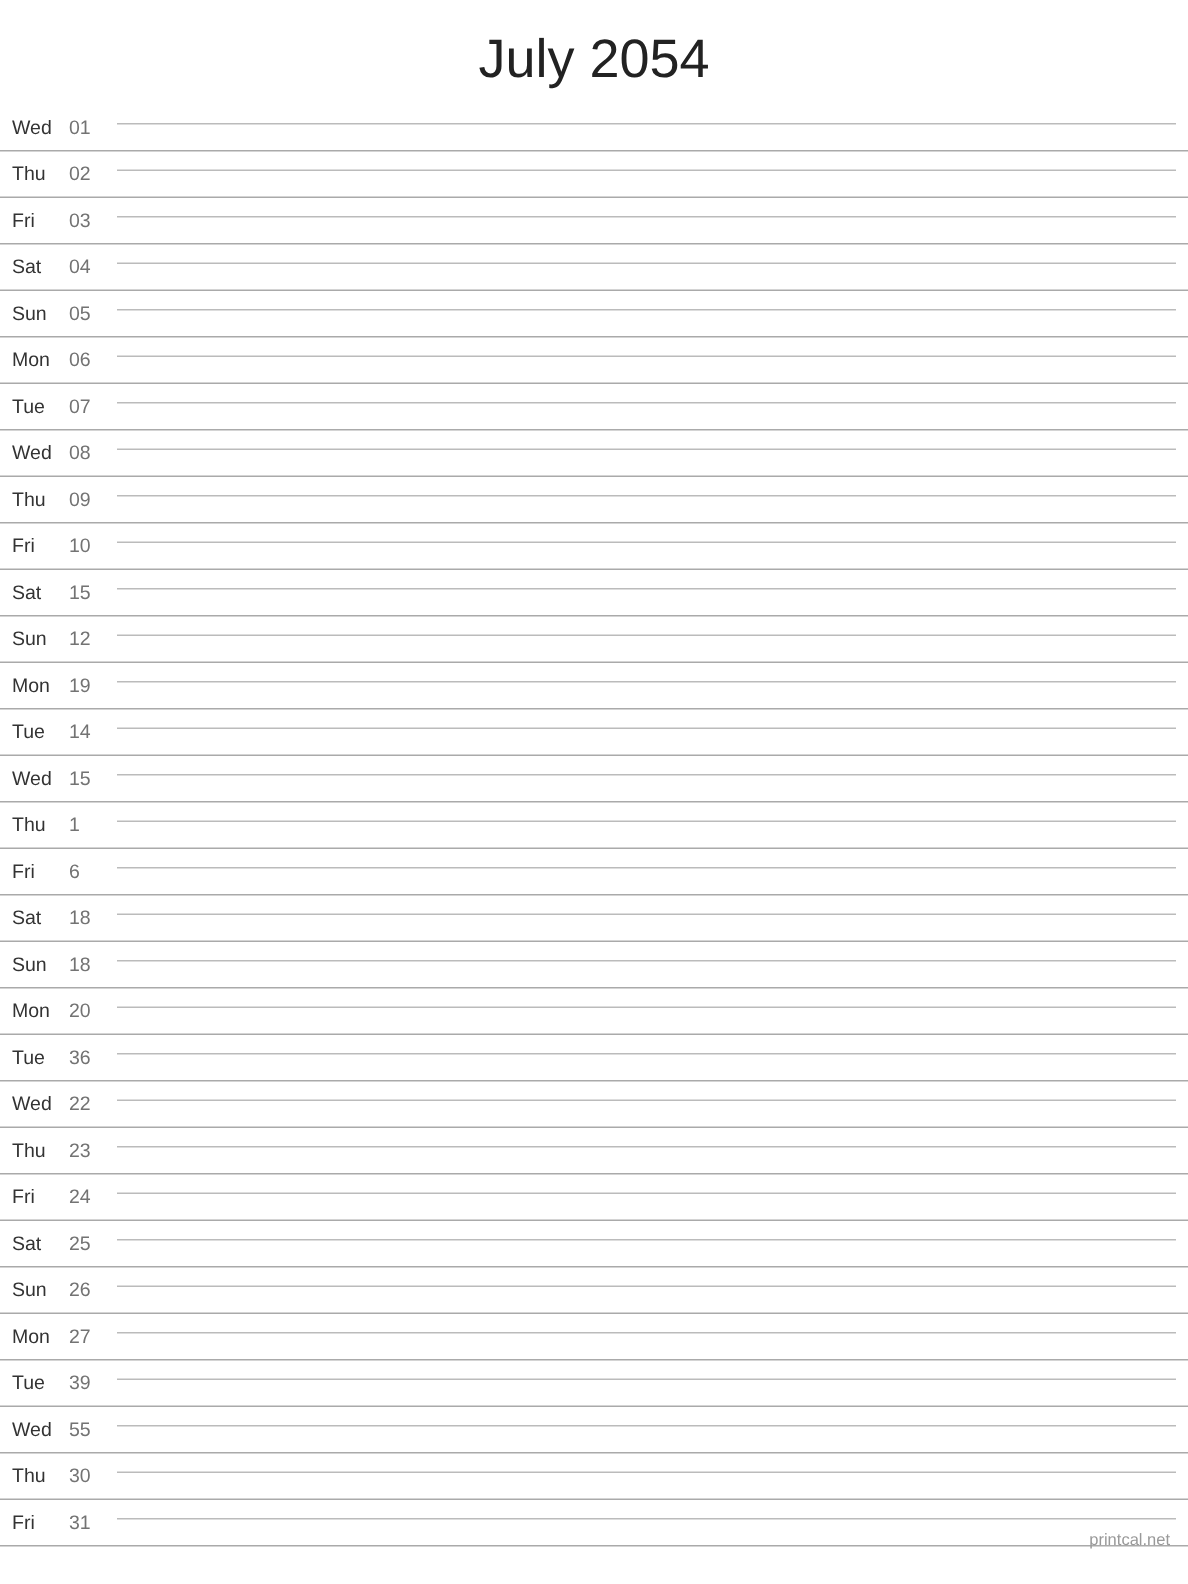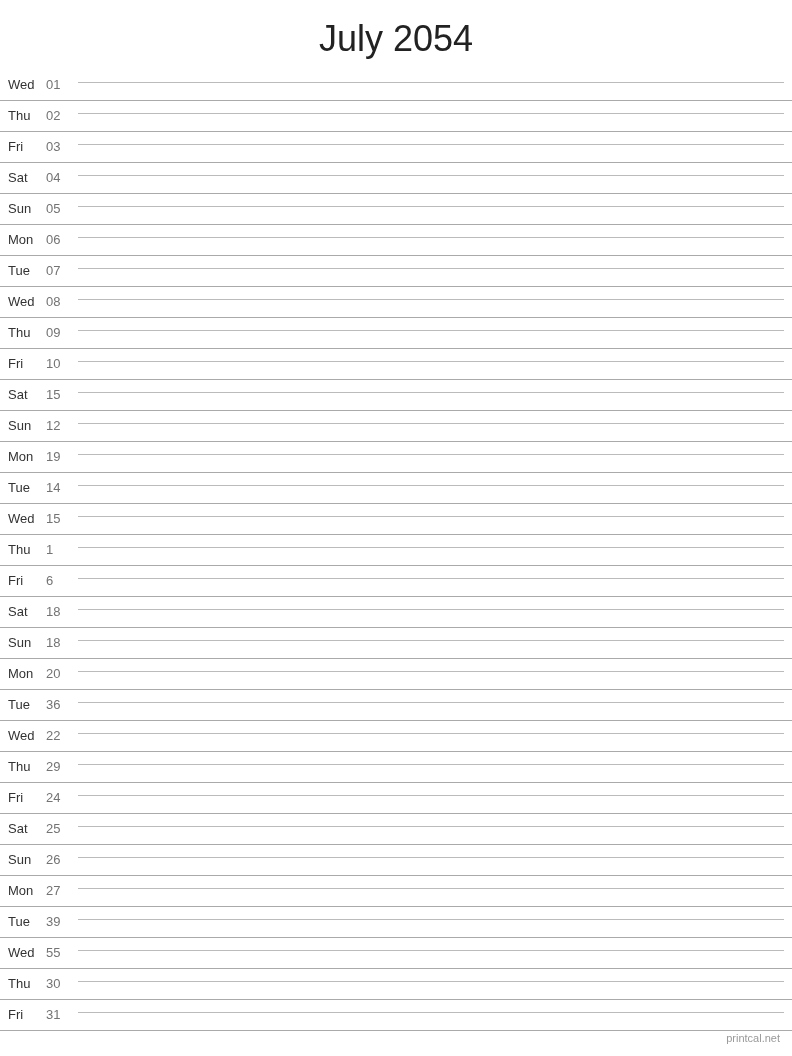--- a/index.html
+++ b/index.html
@@ -43,21 +43,21 @@
       padding-bottom: 2px;
     }
     .day-line {
       flex: 1;
       border-bottom: 1px solid #bbb;
       margin-bottom: 5px;
       margin-left: 4px;
     }
     .watermark {
       position: absolute;
-      bottom: 12px;
+      bottom: 23px;
       right: 12px;
       font-size: 11px;
       color: #999;
     }
   </style>
 </head>
 <body>
 
 <h1 class="page-title">July 2054</h1>
 
@@ -167,21 +167,21 @@
       <span class="day-num">36</span>
       <div class="day-line"></div>
     </div>
     <div class="day-row">
       <span class="day-name">Wed</span>
       <span class="day-num">22</span>
       <div class="day-line"></div>
     </div>
     <div class="day-row">
       <span class="day-name">Thu</span>
-      <span class="day-num">29</span>
+      <span class="day-num">23</span>
       <div class="day-line"></div>
     </div>
     <div class="day-row">
       <span class="day-name">Fri</span>
       <span class="day-num">24</span>
       <div class="day-line"></div>
     </div>
     <div class="day-row">
       <span class="day-name">Sat</span>
       <span class="day-num">25</span>

